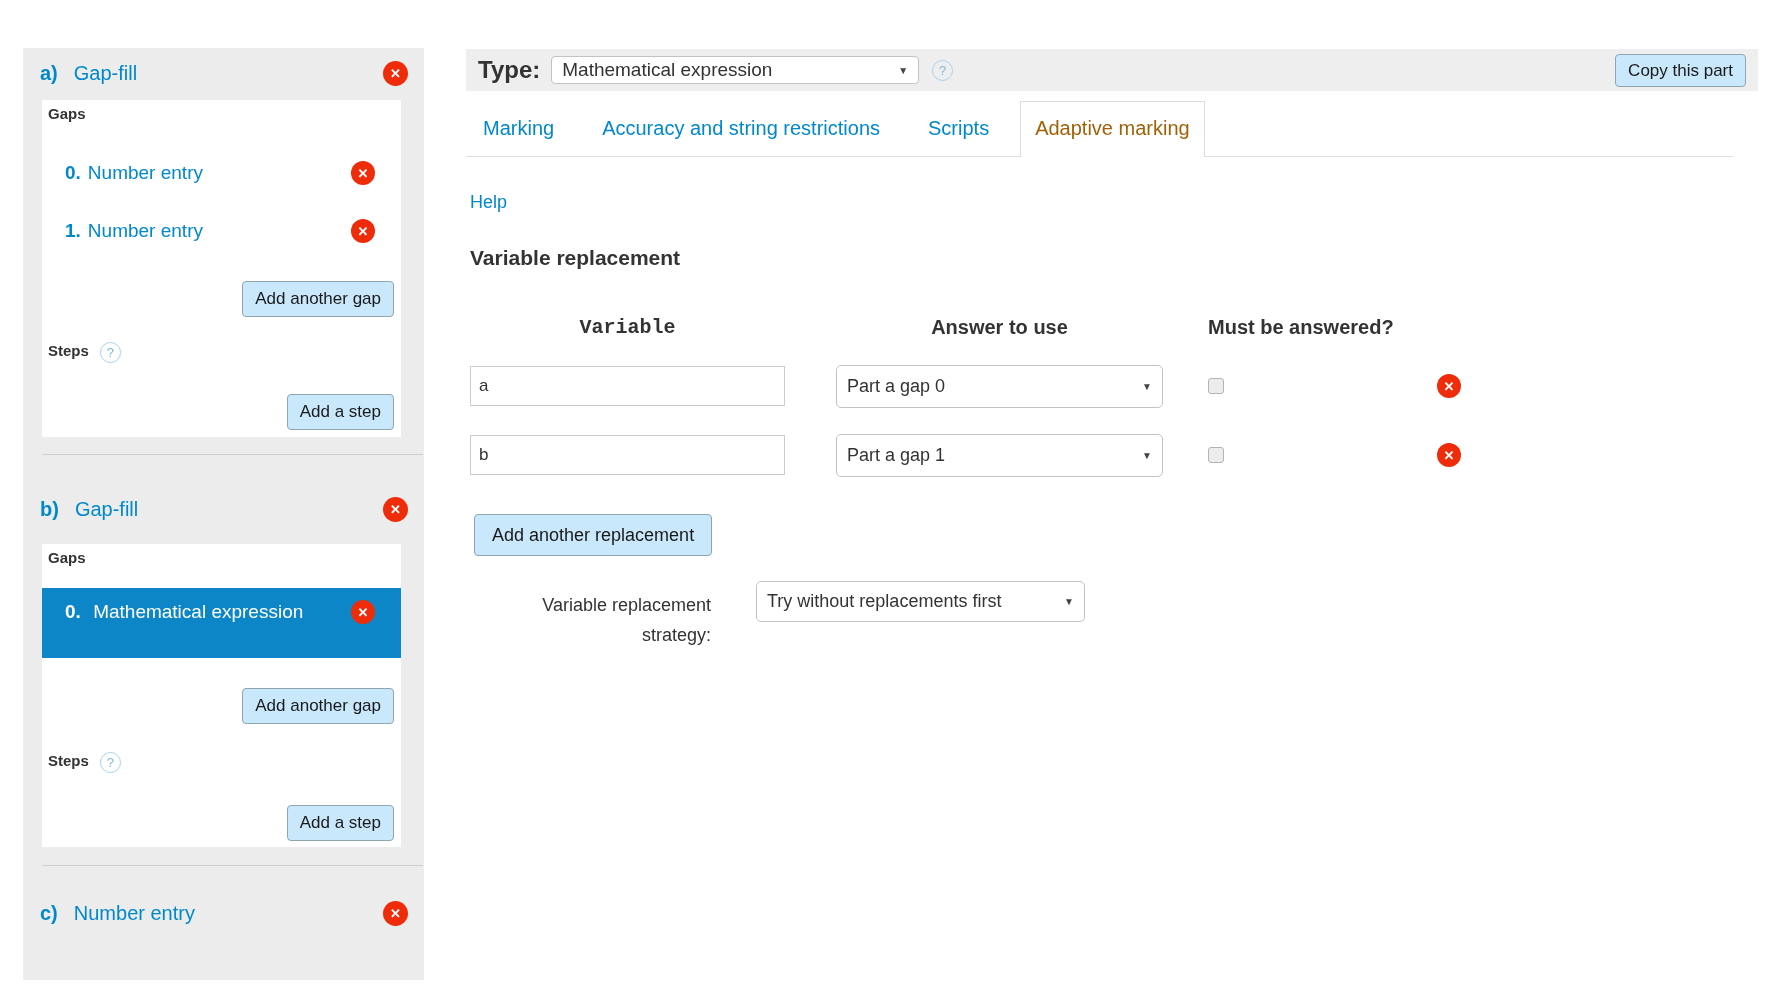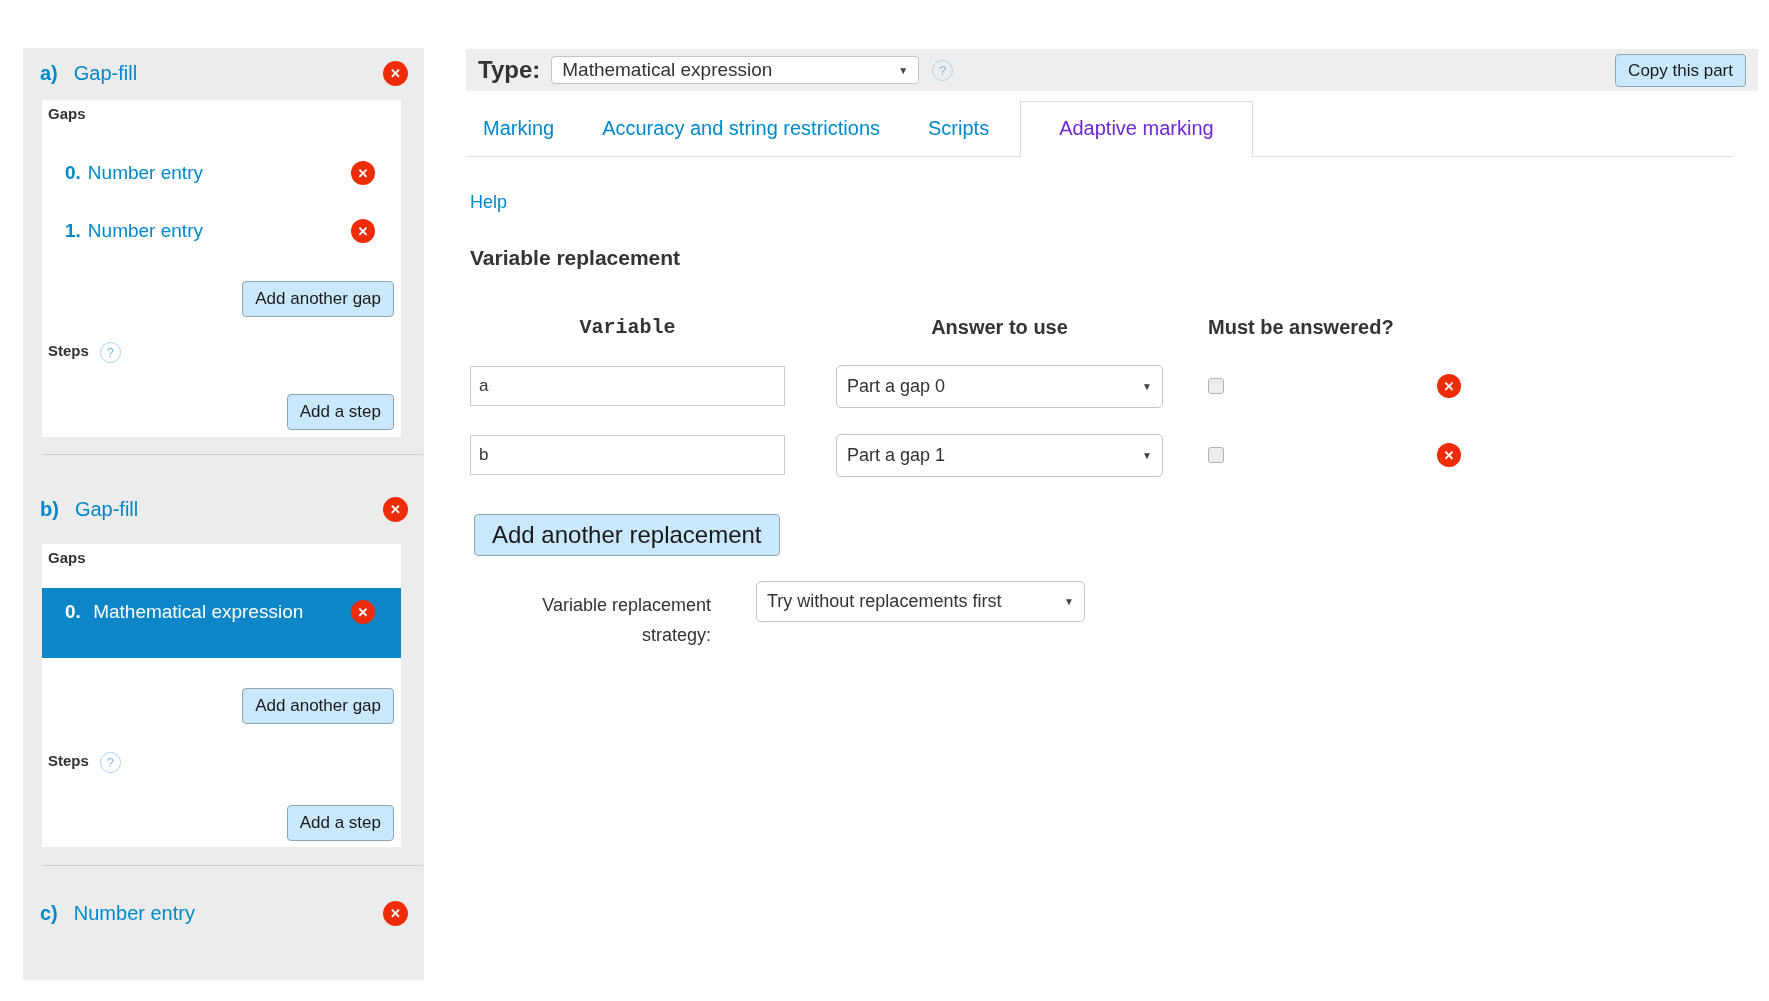--- a/index.html
+++ b/index.html
@@ -56,22 +56,22 @@
     background:#fff;border:1px solid #c3c3c3;border-radius:5px;display:flex;align-items:center;
     padding:0 10px;font-size:19px;color:#333;box-sizing:border-box;cursor:pointer;
   }
   .type-select{margin-left:11px;width:368px;height:28px;border-radius:4px;font-size:19px;}
   .type-bar .qicon{margin-left:13px;}
   .copy-btn{position:absolute;right:12px;top:5px;line-height:31px;}
   .tab-strip{width:1267px;height:66px;box-sizing:border-box;border-bottom:1px solid #ddd;
     display:flex;align-items:flex-end;padding-left:0;gap:14px;}
   .tab{font-size:20px;color:#0088cc;padding:14px 17px 16px;cursor:pointer;white-space:nowrap;}
   .tab.active{
-    color:#6d28d9;background:#fff;border:1px solid #ddd;border-bottom:none;
-    margin-bottom:-1px;padding:15px 38px 17px;cursor:default;
+    color:#a16207;background:#fff;border:1px solid #ddd;border-bottom:none;
+    margin-bottom:-1px;padding:15px 14px 17px;cursor:default;
   }
   .help-link{position:absolute;left:4px;top:143px;font-size:18px;color:#0088cc;cursor:pointer;}
   .section-title{position:absolute;left:4px;top:197px;font-size:21px;font-weight:bold;color:#333;}
   .vr-table{position:absolute;left:4px;top:266px;}
   .vr-head{display:flex;font-size:20px;font-weight:bold;color:#333;height:24px;align-items:center;}
   .h-var{width:315px;text-align:center;font-family:Liberation Mono, monospace;}
   .sp1{width:51px;} .sp2{width:45px;}
   .h-ans{width:327px;text-align:center;}
   .h-must{width:229px;text-align:left;}
   .vr-row{display:flex;align-items:center;height:44px;margin-top:25px;}
@@ -79,21 +79,21 @@
   .vr-input{
     width:315px;height:40px;box-sizing:border-box;border:1px solid #ccc;background:#fff;
     font-size:17px;padding:0 8px;color:#333;font-family:"Liberation Sans",sans-serif;
   }
   .vr-select{width:327px;height:43px;font-size:18px;}
   .vr-check{
     -webkit-appearance:none;appearance:none;width:16px;height:16px;margin:0 0 0 45px;
     border:1px solid #b3b3b3;border-radius:3px;background:#ececec;cursor:pointer;
   }
   .vr-row .xicon{margin-left:213px;}
-  .add-rep-btn{position:absolute;left:8px;top:465px;font-size:24px;line-height:40px;padding:0 17px;}
+  .add-rep-btn{position:absolute;left:8px;top:465px;font-size:18px;line-height:40px;padding:0 17px;}
   .strategy{position:absolute;left:4px;top:532px;display:flex;align-items:flex-start;}
   .strategy-label{width:241px;text-align:right;font-size:18px;line-height:30px;
     padding-top:9px;color:#333;}
   .strategy-select{margin-left:45px;width:329px;height:41px;font-size:18px;}
 </style>
 </head>
 <body>
 
 <div class="sidebar">
 

